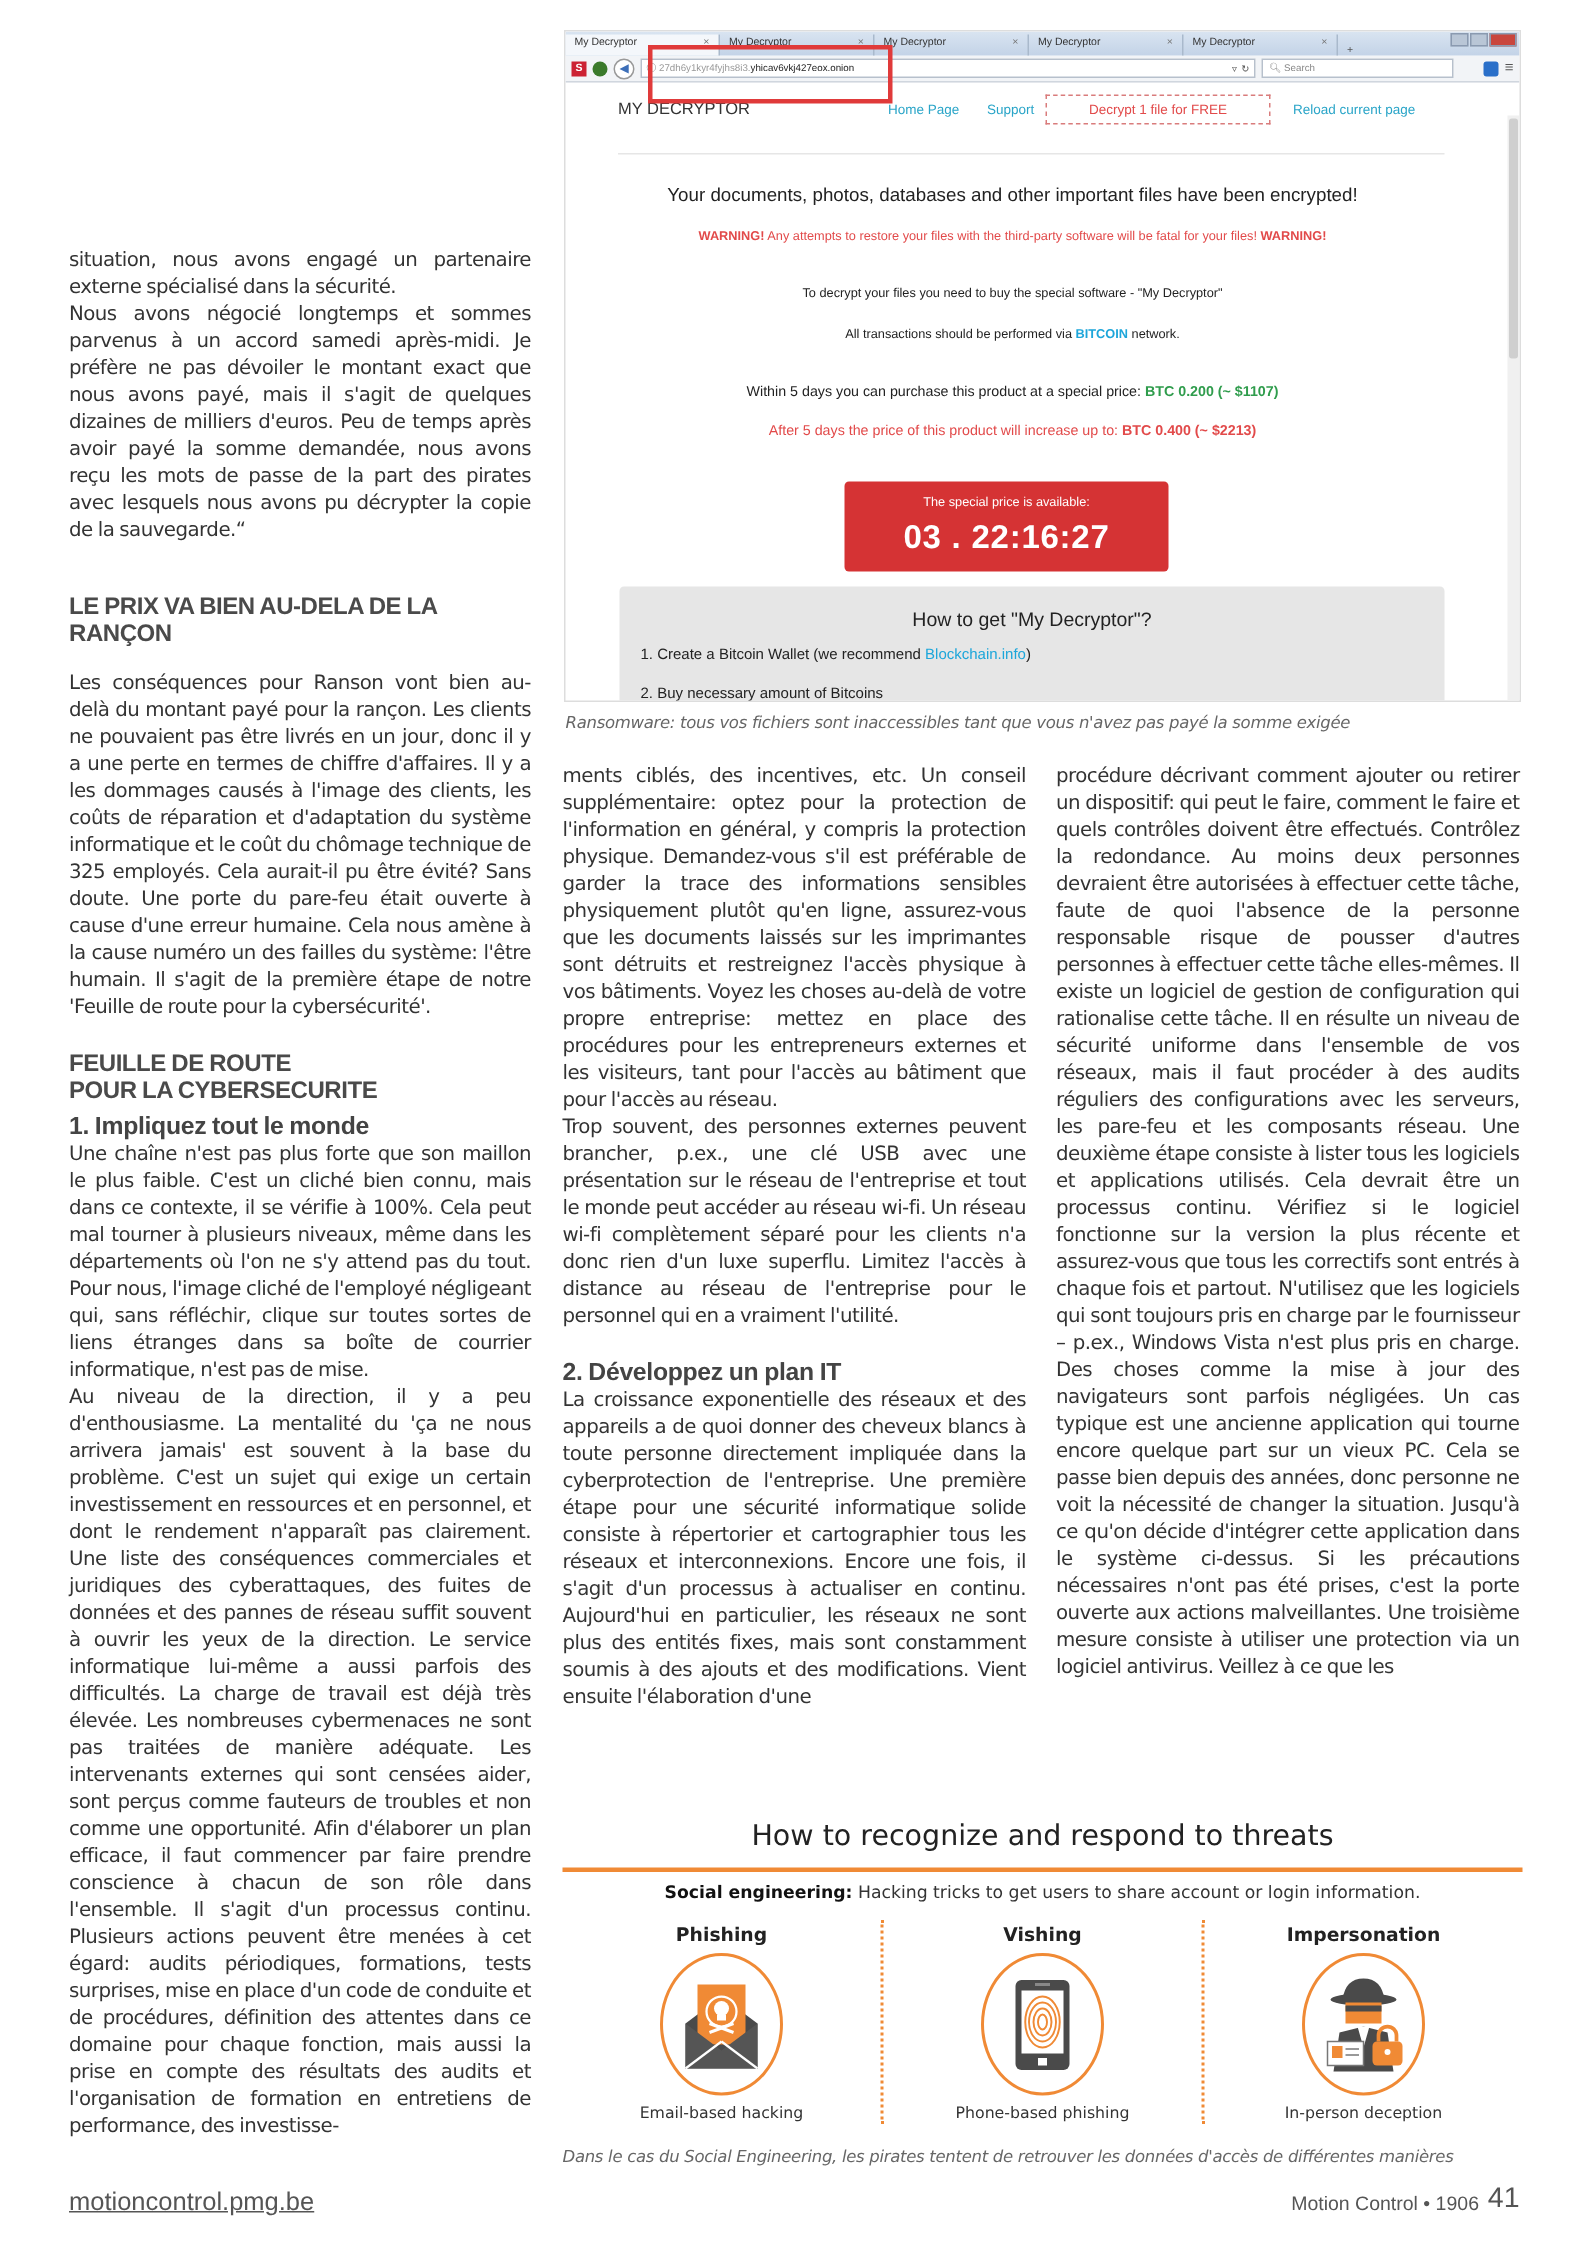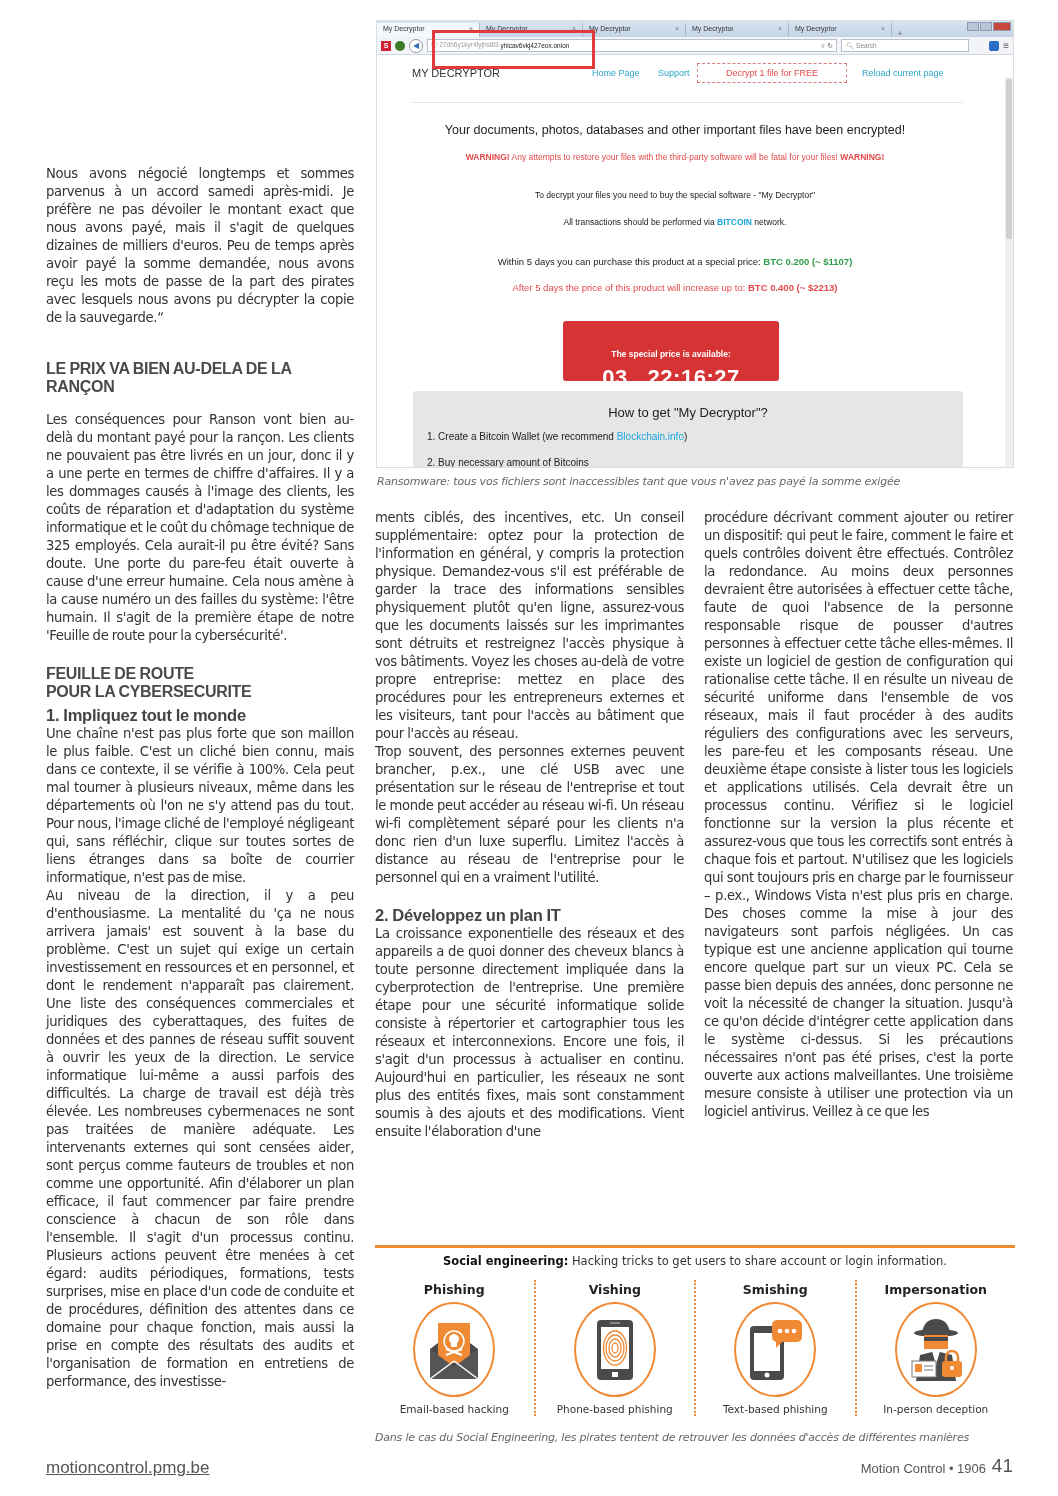--- a/index.html
+++ b/index.html
@@ -47,21 +47,21 @@
   .scroll { position: absolute; right: 0; top: 22px; width: 8px; height: 392px; background: #f0f0f0; }
   .scroll .thumb { position: absolute; left: 1px; top: 2px; width: 6px; height: 160px; background: #cfcfcf; border-radius: 2px; }
   .msg { position: absolute; left: 0; right: 40px; text-align: center; font-size: 9.5px; color: #222; }
   .msg.big { font-size: 12.5px; }
   .msg.warn { font-size: 8.5px; color: #e24a4a; }
   .msg .b-red { color: #e24a4a; font-weight: bold; }
   .msg .b-blue { color: #1da6da; font-weight: bold; }
   .msg .b-green { color: #2f9c4c; font-weight: bold; }
   .msg.red { color: #e24a4a; }
   .timerbox { position: absolute; left: 186px; top: 266px; width: 216px; height: 60px; background: #d53334; border-radius: 3px; color: #fff; text-align: center; }
-  .timer-label { font-size: 8.5px; font-weight: bold; margin-top: 28px; }
+  .timer-label { font-size: 8.5px; font-weight: normal; margin-top: 8px; }
   .timer-val { font-size: 22px; font-weight: bold; margin-top: 6px; letter-spacing: 0.5px; }
   .howbox { position: absolute; left: 36px; top: 336px; width: 550px; height: 90px; background: #e6e6e6; border-radius: 3px; }
   .how-title { text-align: center; font-size: 13px; color: #222; margin-top: 14px; }
   .how-step { position: absolute; left: 14px; font-size: 10px; color: #222; }
   .how-step .lnk { color: #1da6da; }
 
   .caption { position: absolute; font-family: "DejaVu Sans", sans-serif; font-style: italic; font-size: 11px; color: #666; letter-spacing: -0.2px; }
 
   
   #infographic { position: absolute; left: 375px; top: 1168px; width: 640px; height: 260px; }
@@ -78,20 +78,21 @@
   .ig-desc { font-family: "DejaVu Sans", sans-serif; font-size: 10.5px; color: #333; margin-top: 6px; }
 
   .footer-url { position: absolute; left: 46px; top: 1458px; font-family: "Liberation Sans", sans-serif; font-size: 17px; color: #555; text-decoration: underline; text-align: right; }
   .footer-mag { position: absolute; right: 72px; top: 1461px; font-family: "Liberation Sans", sans-serif; font-size: 13px; color: #555; }
   .footer-page { position: absolute; right: 45px; top: 1455px; font-family: "Liberation Sans", sans-serif; font-size: 19px; color: #555; }
 </style>
 </head>
 <body>
 
 <div id="col-left" class="col">
+  <p>situation, nous avons engagé un partenaire externe spécialisé dans la sécurité.</p>
   <p>Nous avons négocié longtemps et sommes parvenus à un accord samedi après-midi. Je préfère ne pas dévoiler le montant exact que nous avons payé, mais il s'agit de quelques dizaines de milliers d'euros. Peu de temps après avoir payé la somme demandée, nous avons reçu les mots de passe de la part des pirates avec lesquels nous avons pu décrypter la copie de la sauvegarde.“</p>
   <div class="gap"></div>
   <div class="h-sec" style="margin-top:15px;">LE PRIX VA BIEN AU-DELA DE LA RANÇON</div>
   <div style="height:15px"></div>
   <p>Les conséquences pour Ranson vont bien au-delà du montant payé pour la rançon. Les clients ne pouvaient pas être livrés en un jour, donc il y a une perte en termes de chiffre d'affaires. Il y a les dommages causés à l'image des clients, les coûts de réparation et d'adaptation du système informatique et le coût du chômage technique de 325 employés. Cela aurait-il pu être évité? Sans doute. Une porte du pare-feu était ouverte à cause d'une erreur humaine. Cela nous amène à la cause numéro un des failles du système: l'être humain. Il s'agit de la première étape de notre 'Feuille de route pour la cybersécurité'.</p>
   <div style="height:20px"></div>
   <div class="h-sec">
     <div>FEUILLE DE ROUTE</div>
     <div>POUR LA CYBERSECURITE</div>
   </div>
@@ -196,20 +197,21 @@
   <div style="height:18px"></div>
   <div class="h-sub">2. Développez un plan IT</div>
   <p>La croissance exponentielle des réseaux et des appareils a de quoi donner des cheveux blancs à toute personne directement impliquée dans la cyberprotection de l'entreprise. Une première étape pour une sécurité informatique solide consiste à répertorier et cartographier tous les réseaux et interconnexions. Encore une fois, il s'agit d'un processus à actualiser en continu. Aujourd'hui en particulier, les réseaux ne sont plus des entités fixes, mais sont constamment soumis à des ajouts et des modifications. Vient ensuite l'élaboration d'une</p>
 </div>
 
 <div id="col-right" class="col">
   <p>procédure décrivant comment ajouter ou retirer un dispositif: qui peut le faire, comment le faire et quels contrôles doivent être effectués. Contrôlez la redondance. Au moins deux personnes devraient être autorisées à effectuer cette tâche, faute de quoi l'absence de la personne responsable risque de pousser d'autres personnes à effectuer cette tâche elles-mêmes. Il existe un logiciel de gestion de configuration qui rationalise cette tâche. Il en résulte un niveau de sécurité uniforme dans l'ensemble de vos réseaux, mais il faut procéder à des audits réguliers des configurations avec les serveurs, les pare-feu et les composants réseau. Une deuxième étape consiste à lister tous les logiciels et applications utilisés. Cela devrait être un processus continu. Vérifiez si le logiciel fonctionne sur la version la plus récente et assurez-vous que tous les correctifs sont entrés à chaque fois et partout. N'utilisez que les logiciels qui sont toujours pris en charge par le fournisseur – p.ex., Windows Vista n'est plus pris en charge. Des choses comme la mise à jour des navigateurs sont parfois négligées. Un cas typique est une ancienne application qui tourne encore quelque part sur un vieux PC. Cela se passe bien depuis des années, donc personne ne voit la nécessité de changer la situation. Jusqu'à ce qu'on décide d'intégrer cette application dans le système ci-dessus. Si les précautions nécessaires n'ont pas été prises, c'est la porte ouverte aux actions malveillantes. Une troisième mesure consiste à utiliser une protection via un logiciel antivirus. Veillez à ce que les</p>
 </div>
 
 <div id="infographic">
+  <div class="ig-sub">How to recognize and respond to threats</div>
   <div class="ig-rule"></div>
   <div class="ig-def">
     <b>Social engineering:</b><span> Hacking tricks to get users to share account or login information.</span>
   </div>
   <div class="ig-items">
     <div class="ig-item">
       <div class="ig-name">Phishing</div>
       <div class="ig-circle">
         <svg width="56" height="62" viewBox="0 0 56 62">
           <polygon points="4,30 28,12 52,30 52,60 4,60" fill="#4a4a4a"></polygon>
@@ -236,36 +238,20 @@
           <rect x="17" y="54" width="6" height="5" fill="#fff"></rect>
           <g fill="none" stroke="#f08a35" stroke-width="1.3">
             <ellipse cx="20" cy="30" rx="3" ry="5"></ellipse>
             <ellipse cx="20" cy="30" rx="6" ry="9"></ellipse>
             <ellipse cx="20" cy="30" rx="9" ry="13"></ellipse>
             <ellipse cx="20" cy="30" rx="11.5" ry="17"></ellipse>
           </g>
         </svg>
       </div>
       <div class="ig-desc">Phone-based phishing</div>
-    </div>
-    <div class="ig-item">
-      <div class="ig-name">Smishing</div>
-      <div class="ig-circle">
-        <svg width="58" height="64" viewBox="0 0 58 64">
-          <rect x="4" y="8" width="34" height="54" rx="4" fill="#4a4a4a"></rect>
-          <rect x="8" y="15" width="26" height="38" fill="#fff"></rect>
-          <circle cx="21" cy="57" r="2.5" fill="#fff"></circle>
-          <rect x="26" y="2" width="30" height="22" rx="5" fill="#f08a35"></rect>
-          <polygon points="30,22 30,30 38,22" fill="#f08a35"></polygon>
-          <circle cx="34" cy="13" r="2.3" fill="#fff"></circle>
-          <circle cx="41" cy="13" r="2.3" fill="#fff"></circle>
-          <circle cx="48" cy="13" r="2.3" fill="#fff"></circle>
-        </svg>
-      </div>
-      <div class="ig-desc">Text-based phishing</div>
     </div>
     <div class="ig-item">
       <div class="ig-name">Impersonation</div>
       <div class="ig-circle">
         <svg width="60" height="66" viewBox="0 0 60 66">
           <ellipse cx="30" cy="16" rx="22" ry="4" fill="#4a4a4a"></ellipse>
           <path d="M16 16 Q18 2 30 2 Q42 2 44 16 Z" fill="#4a4a4a"></path>
           <rect x="18" y="18" width="24" height="14" fill="#f08a35"></rect>
           <rect x="18" y="20" width="24" height="4" fill="#4a4a4a"></rect>
           <path d="M10 64 L14 38 L30 34 L46 38 L50 64 Z" fill="#4a4a4a"></path>

